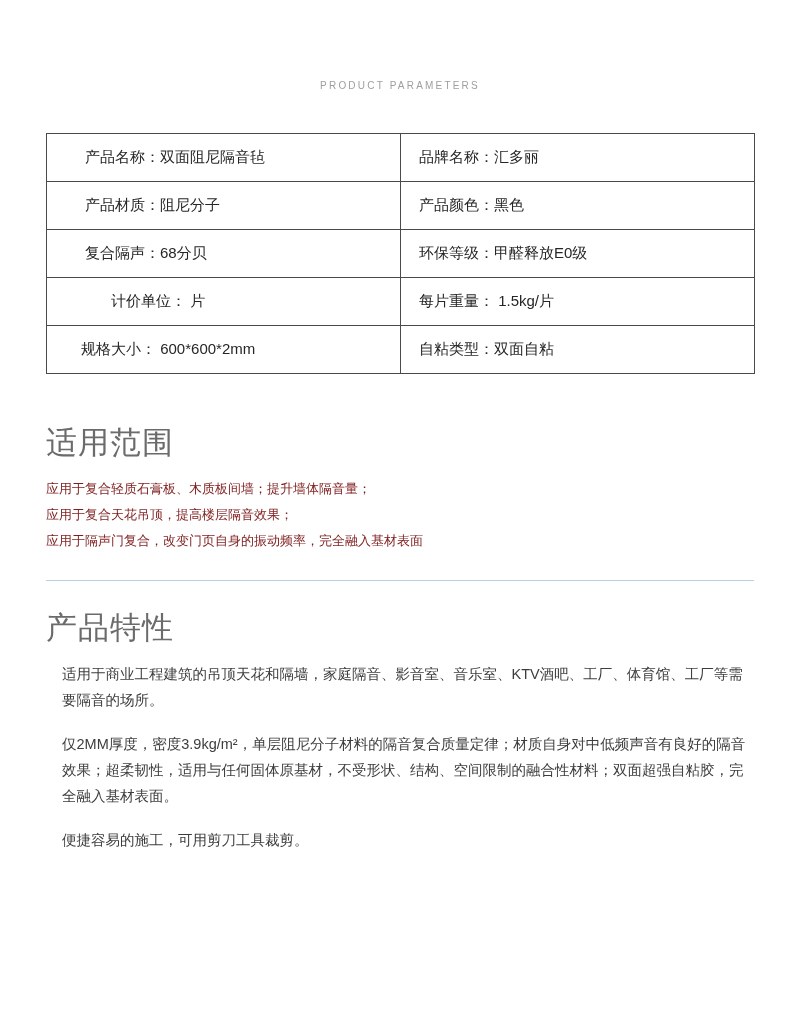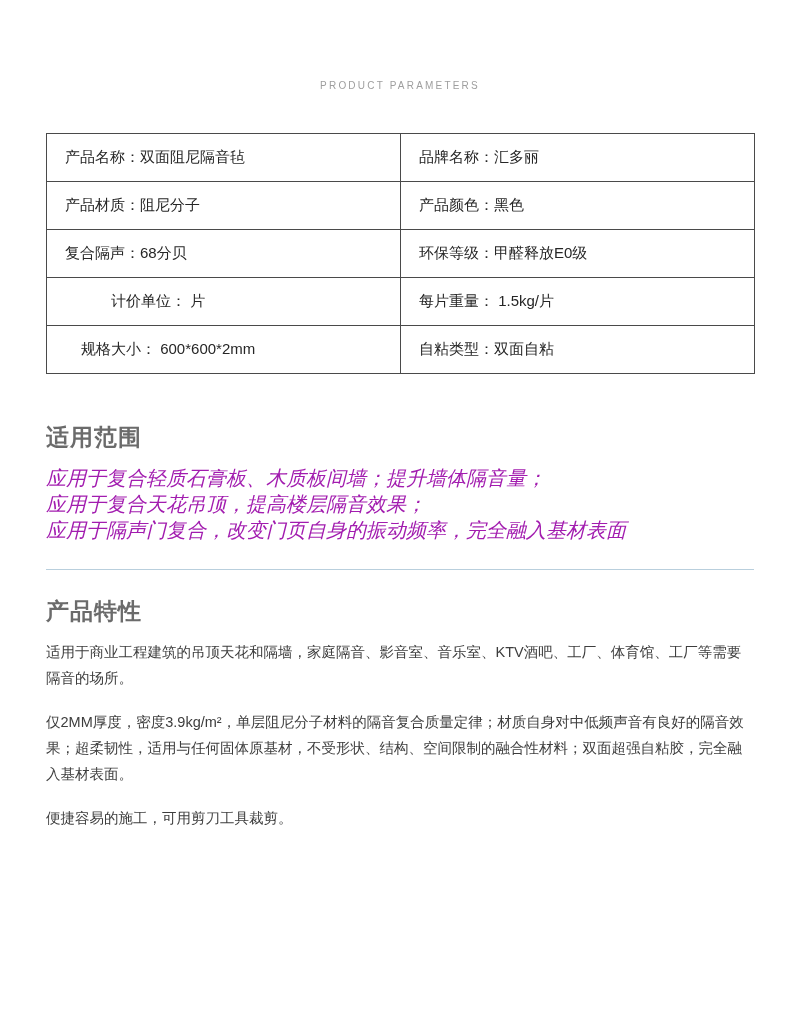--- a/index.html
+++ b/index.html
@@ -63,57 +63,56 @@
   }
   table.params td.right-cell {
     width: 354px;
   }
   .cell-label {
     white-space: pre;
   }
   .cell-value {
     white-space: pre;
   }
-  .left-cell.indent-1 { padding-left: 18px; }
+  .left-cell.indent-1 { padding-left: 38px; }
   .left-cell.indent-2 { padding-left: 64px; }
   .left-cell.indent-3 { padding-left: 34px; }
 
   
   .section {
     margin: 0 46px;
   }
   .section-scope {
     margin-top: 48px;
   }
   .section-heading {
-    font-size: 23px;
+    font-size: 31px;
     color: #6b6b6b;
-    font-weight: bold;
+    font-weight: normal;
     margin: 0 0 12px 0;
     letter-spacing: 1px;
   }
   .body-line {
-    font-size: 20px;
-    color: #a21caf;
+    font-size: 13px;
+    color: #7f1d1d;
     line-height: 26px;
-    font-style: italic;
   }
   .divider {
     margin: 26px 46px 0 46px;
     height: 1px;
     background: #b9cfdd;
   }
   .section-features {
     margin-top: 26px;
   }
   .feature-para {
     font-size: 14.5px;
     color: #3d3d3d;
     line-height: 26px;
-    margin: 0 0 18px 0;
+    margin: 0 0 18px 16px;
   }
   .feature-para:last-child {
     margin-bottom: 0;
   }
 </style>
 </head>
 <body>
 
 <div class="page">
 

